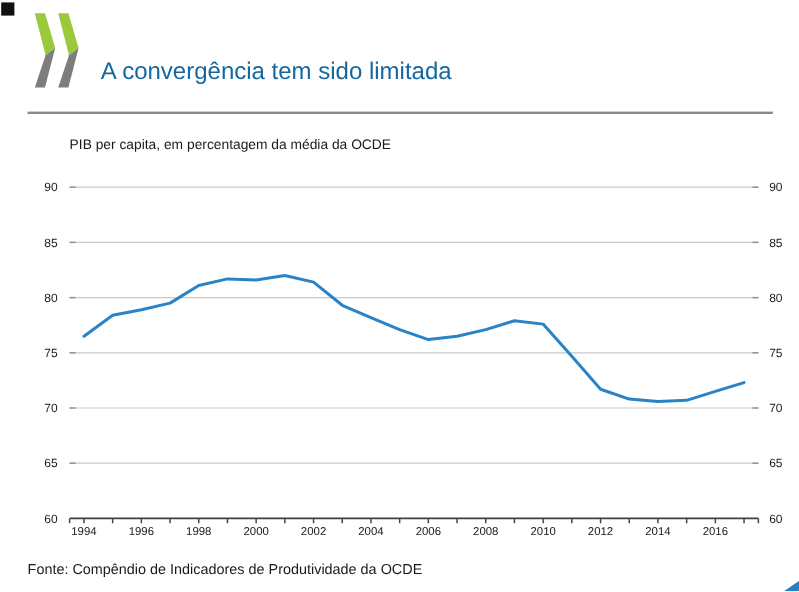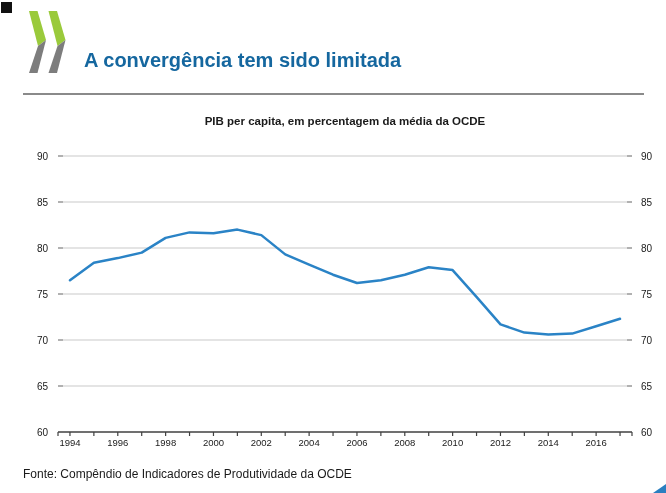--- a/index.html
+++ b/index.html
@@ -6,29 +6,29 @@
   body{
     width:666px;height:493px;position:relative;background:#ffffff;
     font-family:"Liberation Sans", sans-serif;overflow:hidden;
   }
   .corner-square{
     position:absolute;left:1px;top:2px;width:11px;height:11px;background:#111111;
   }
   .logo{position:absolute;left:22px;top:6px;}
   .page-title{
     position:absolute;left:84px;top:36px;
-    font-size:20px;font-weight:bold;color:#15679f;letter-spacing:0px;
+    font-size:20px;font-weight:normal;color:#15679f;letter-spacing:0px;
     white-space:nowrap;
   }
   .header-rule{
     position:absolute;left:23px;top:93px;width:621px;height:2px;background:#8a8a8a;
   }
   .chart-title{
     position:absolute;left:58px;top:115px;width:574px;
-    text-align:center;font-size:11.5px;color:#1a1a1a;font-weight:bold;
+    text-align:left;font-size:11.5px;color:#1a1a1a;
   }
   svg.chart{position:absolute;left:0;top:0;}
   .footer-source{
     position:absolute;left:23px;top:467px;
     font-size:12px;color:#1a1a1a;
   }
   .corner-flag{
     position:absolute;right:0;bottom:0;width:13px;height:9px;
     background:#2a7fc0;
     clip-path:polygon(100% 0, 100% 100%, 0 100%);

